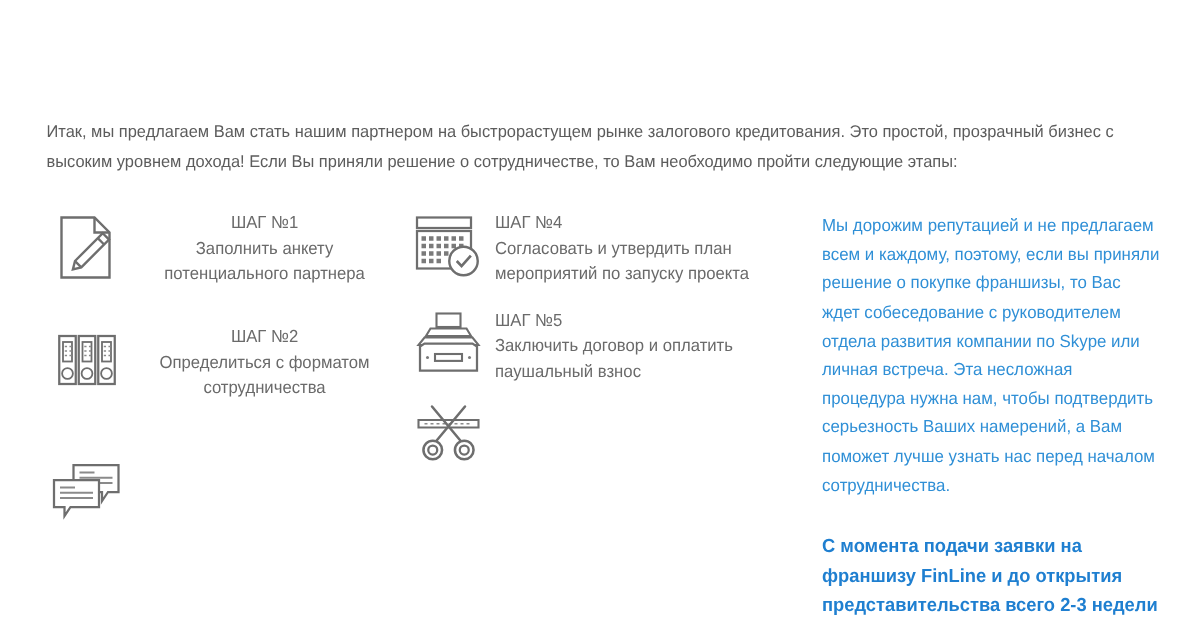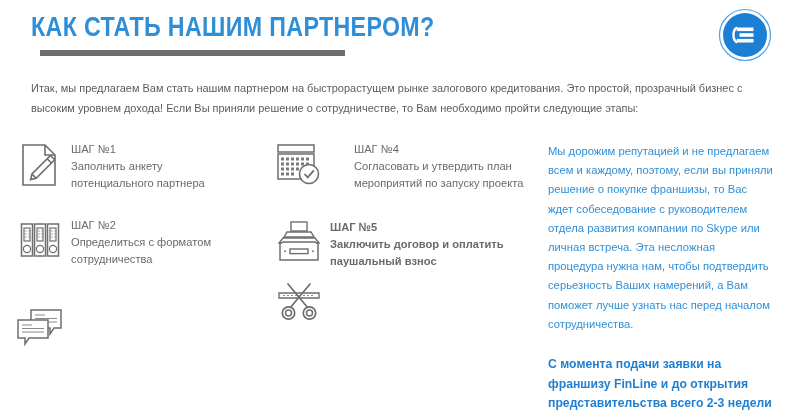--- a/index.html
+++ b/index.html
@@ -70,23 +70,24 @@
     line-height: 20px;
     color: #5c5c5c;
     font-family: "Liberation Sans Narrow", "Liberation Sans", sans-serif;
     transform: scaleX(0.97);
     transform-origin: left top;
   }
 
   
   .col-left {
     position: absolute;
-    left: 13px;
+    left: 31px;
     top: 140px;
     width: 240px;
+    text-align: center;
   }
   .col-mid {
     position: absolute;
     left: 272px;
     top: 140px;
     width: 260px;
   }
   .col-right {
     position: absolute;
     left: 548px;
@@ -126,22 +127,22 @@
     font-size: 11.6px;
     color: #6a6a6a;
     line-height: 17px;
     transform: scaleX(0.96);
     transform-origin: left top;
   }
 
   
   .col-left .step:nth-child(1) { margin-bottom: 22px; }
   .col-left .step:nth-child(2) { margin-bottom: 35px; }
-  .col-mid  .step:nth-child(1) { margin-bottom: 24px; gap: 24px; }
-  .col-mid  .step:nth-child(2) { margin-bottom: 4px; font-weight: bold; }
+  .col-mid  .step:nth-child(1) { margin-bottom: 11px; }
+  .col-mid  .step:nth-child(2) { margin-bottom: 4px; }
 
   
   .rt-para {
     font-family: "Liberation Sans Narrow", "Liberation Sans", sans-serif;
     font-size: 11.6px;
     line-height: 19.2px;
     color: #2f8fd6;
     transform: scaleX(0.97);
     transform-origin: left top;
   }
@@ -156,39 +157,20 @@
     transform-origin: left top;
   }
 
   svg { display: block; }
 </style>
 </head>
 <body>
 
 <div class="slide">
 
-  <div class="header">
-    <div class="title">КАК СТАТЬ НАШИМ ПАРТНЕРОМ?</div>
-    <div class="title-rule"></div>
-
-    <div class="logo">
-      <svg width="54" height="54" viewBox="0 0 54 54">
-        <circle cx="27" cy="27" r="25.5" fill="none" stroke="#4da3e0" stroke-width="1.2"></circle>
-        <circle cx="27" cy="27" r="22" fill="#1b7fd4"></circle>
-        <g fill="#ffffff">
-          <path d="M18.5 19.5 h17 v3.6 h-17 z"></path>
-          <path d="M21.5 25.2 h14 v3.6 h-14 z"></path>
-          <path d="M18.5 30.9 h17 v3.6 h-17 z"></path>
-        </g>
-        <path d="M18.5 19.5 a8.5 8.5 0 0 0 0 15 z" fill="#1b7fd4"></path>
-        <path d="M20.0 21.0 a7 7 0 0 0 0 12 z" fill="#ffffff" opacity="0"></path>
-        <path d="M19.2 19.6 c-5 2.1 -5 12.7 0 14.8" fill="none" stroke="#ffffff" stroke-width="2.4"></path>
-      </svg>
-    </div>
-  </div>
 
   <div class="intro">Итак, мы предлагаем Вам стать нашим партнером на быстрорастущем рынке залогового кредитования. Это простой, прозрачный бизнес с высоким уровнем дохода! Если Вы приняли решение о сотрудничестве, то Вам необходимо пройти следующие этапы:</div>
 
   <div class="col-left">
 
     <div class="step">
       <div class="step-icon">
         <svg width="40" height="46" viewBox="0 0 40 46">
           <path d="M3 3 h22 l10 10 v30 h-32 z" fill="#fff" stroke="#6e6e6e" stroke-width="1.6"></path>
           <path d="M25 3 v10 h10" fill="none" stroke="#6e6e6e" stroke-width="1.6"></path>

